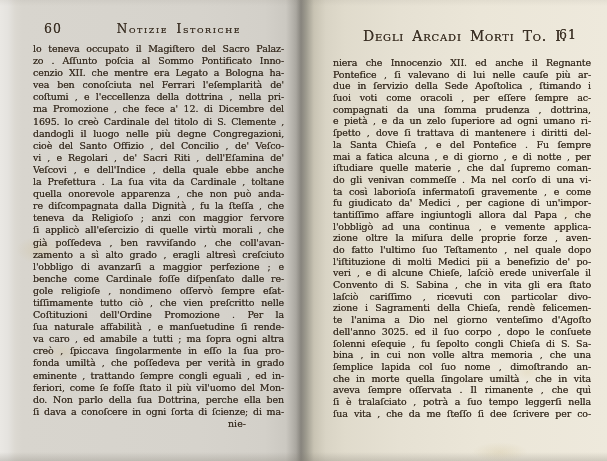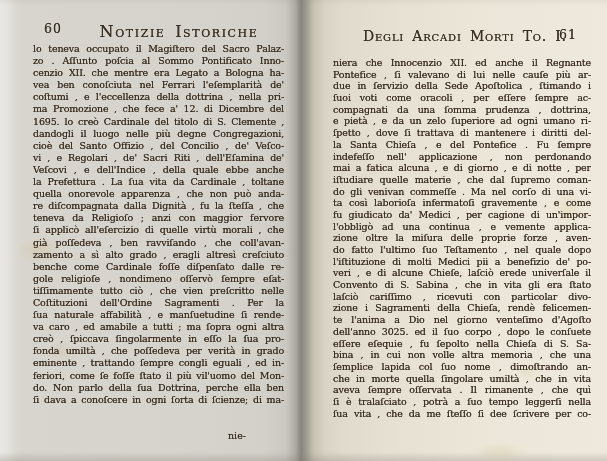--- a/index.html
+++ b/index.html
@@ -28,21 +28,21 @@
       linear-gradient(to top, rgba(125,120,110,.28) 0px, rgba(125,120,110,0) 9px),
       linear-gradient(to bottom, rgba(140,135,125,.10) 0px, rgba(140,135,125,0) 6px);
   }
   .page{position:absolute;top:0;height:461px;color:#3a3025;}
   .page-left{left:14px;width:282px;}
   .page-right{left:308px;width:299px;}
   .ink{ text-shadow:0 0 .5px rgba(55,40,25,.85); }
   .pagenum{position:absolute;font-size:12.5px;letter-spacing:1px;}
   .runhead{
     position:absolute;text-align:center;
-    font-variant-caps:small-caps;font-size:16px;letter-spacing:1.6px;word-spacing:3px;
+    font-variant-caps:small-caps;font-size:12px;letter-spacing:1.6px;word-spacing:3px;
     white-space:nowrap;
   }
   .runhead.right{font-size:14px;letter-spacing:.8px;}
   .textblock{position:absolute;}
   .tl{
     text-align:justify;text-align-last:justify;
     white-space:nowrap;overflow:hidden;
     font-size:9.5px;letter-spacing:-.15px;
   }
   .tb-left .tl{height:12.1px;line-height:12.1px;}
@@ -72,67 +72,68 @@
         <div class="tl">cioè del Santo Offizio , del Concilio , de' Veſco-</div>
         <div class="tl">vi , e Regolari , de' Sacri Riti , dell'Eſamina de'</div>
         <div class="tl">Veſcovi , e dell'Indice , della quale ebbe anche</div>
         <div class="tl">la Prefettura . La ſua vita da Cardinale , toltane</div>
         <div class="tl">quella onorevole apparenza , che non può anda-</div>
         <div class="tl">re diſcompagnata dalla Dignità , fu la ſteſſa , che</div>
         <div class="tl">teneva da Religioſo ; anzi con maggior fervore</div>
         <div class="tl">ſi applicò all'eſercizio di quelle virtù morali , che</div>
         <div class="tl">già poſſedeva , ben ravviſando , che coll'avan-</div>
         <div class="tl">zamento a sì alto grado , eragli altresì creſciuto</div>
+        <div class="tl">l'obbligo di avanzarſi a maggior perfezione ; e</div>
         <div class="tl">benche come Cardinale foſſe diſpenſato dalle re-</div>
         <div class="tl">gole religioſe , nondimeno oſſervò ſempre eſat-</div>
         <div class="tl">tiſſimamente tutto ciò , che vien preſcritto nelle</div>
-        <div class="tl">Coſtituzioni dell'Ordine Sagramenti . Per la</div>
+        <div class="tl">Coſtituzioni dell'Ordine Promozione . Per la</div>
         <div class="tl">ſua naturale affabilità , e manſuetudine ſi rende-</div>
         <div class="tl">va caro , ed amabile a tutti ; ma ſopra ogni altra</div>
         <div class="tl">creò , ſpiccava ſingolarmente in eſſo la ſua pro-</div>
         <div class="tl">fonda umiltà , che poſſedeva per verità in grado</div>
         <div class="tl">eminente , trattando ſempre congli eguali , ed in-</div>
         <div class="tl">feriori, come ſe foſſe ſtato il più vil'uomo del Mon-</div>
         <div class="tl">do. Non parlo della ſua Dottrina, perche ella ben</div>
         <div class="tl">ſi dava a conoſcere in ogni ſorta di ſcienze; di ma-</div>
       </div>
-    <div class="catchword" style="left:19px;top:430px;width:213px;">nie-</div>
+    <div class="catchword" style="left:19px;top:418px;width:213px;">nie-</div>
   </div>
 
   <div style="position:absolute;left:294px;top:0;width:22px;height:461px;"></div>
 
   <div class="page page-right ink">
     <div class="runhead right" style="left:55px;top:28px;width:200px;">Degli Arcadi Morti To. I.</div>
     <div class="pagenum" style="right:30px;top:27px;">61</div>
     <div class="textblock tb-right" style="left:25px;top:57px;width:258px;">
         <div class="tl">niera che Innocenzio XII. ed anche il Regnante</div>
         <div class="tl">Pontefice , ſi valevano di lui nelle cauſe più ar-</div>
         <div class="tl">due in ſervizio della Sede Apoſtolica , ſtimando i</div>
         <div class="tl">ſuoi voti come oracoli , per eſſere ſempre ac-</div>
         <div class="tl">compagnati da una ſomma prudenza , dottrina,</div>
         <div class="tl">e pietà , e da un zelo ſuperiore ad ogni umano ri-</div>
         <div class="tl">ſpetto , dove ſi trattava di mantenere i diritti del-</div>
         <div class="tl">la Santa Chieſa , e del Pontefice . Fu ſempre</div>
-        <div class="tl">indefeſſo nell' applicazione , non perdonando</div>
         <div class="tl">mai a fatica alcuna , e di giorno , e di notte , per</div>
         <div class="tl">iſtudiare quelle materie , che dal ſupremo coman-</div>
         <div class="tl">do gli venivan commeſſe . Ma nel corſo di una vi-</div>
         <div class="tl">ta così laborioſa infermatoſi gravemente , e come</div>
         <div class="tl">fu giudicato da' Medici , per cagione di un'impor-</div>
+        <div class="tl">tantiſſimo affare ingiuntogli allora dal Papa , che</div>
         <div class="tl">l'obbligò ad una continua , e vemente applica-</div>
         <div class="tl">zione oltre la miſura delle proprie forze , aven-</div>
         <div class="tl">do fatto l'ultimo ſuo Teſtamento , nel quale dopo</div>
         <div class="tl">l'iſtituzione di molti Medici pii a benefizio de' po-</div>
         <div class="tl">veri , e di alcune Chieſe, laſciò erede univerſale il</div>
         <div class="tl">Convento di S. Sabina , che in vita gli era ſtato</div>
         <div class="tl">laſciò cariſſimo , ricevuti con particolar divo-</div>
         <div class="tl">zione i Sagramenti della Chieſa, rendè felicemen-</div>
         <div class="tl">te l'anima a Dio nel giorno venteſimo d'Agoſto</div>
         <div class="tl">dell'anno 3025. ed il ſuo corpo , dopo le conſuete</div>
-        <div class="tl">eſſere eſequie , fu ſepolto nella Chieſa di S. Sa-</div>
+        <div class="tl">ſolenni eſequie , fu ſepolto congli Chieſa di S. Sa-</div>
         <div class="tl">bina , in cui non volle altra memoria , che una</div>
         <div class="tl">ſemplice lapida col ſuo nome , dimoſtrando an-</div>
         <div class="tl">che in morte quella ſingolare umiltà , che in vita</div>
         <div class="tl">aveva ſempre oſſervata . Il rimanente , che quì</div>
         <div class="tl">ſi è tralaſciato , potrà a ſuo tempo leggerſi nella</div>
         <div class="tl">ſua vita , che da me ſteſſo ſi dee ſcrivere per co-</div>
       </div>
     <div class="catchword" style="left:25px;top:433px;width:173px;margin-top:48px;">man-</div>
   </div>
 </div>

